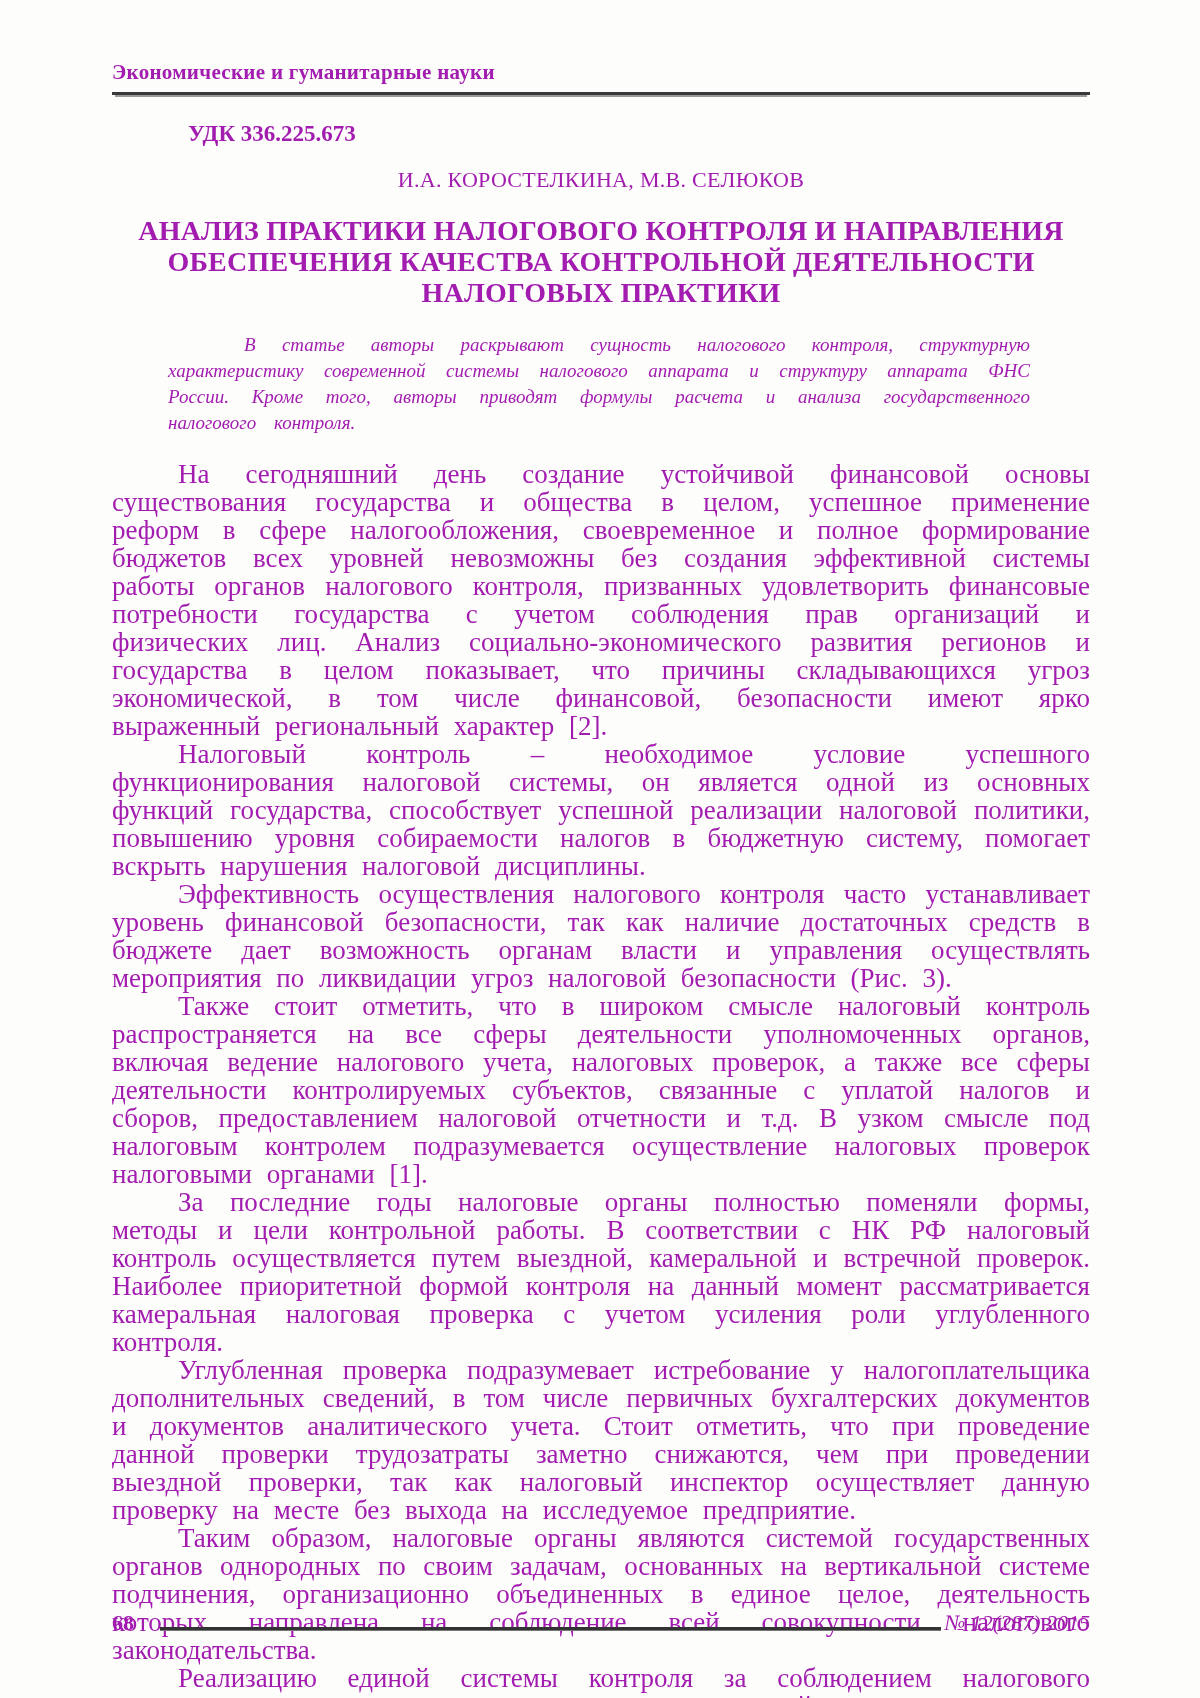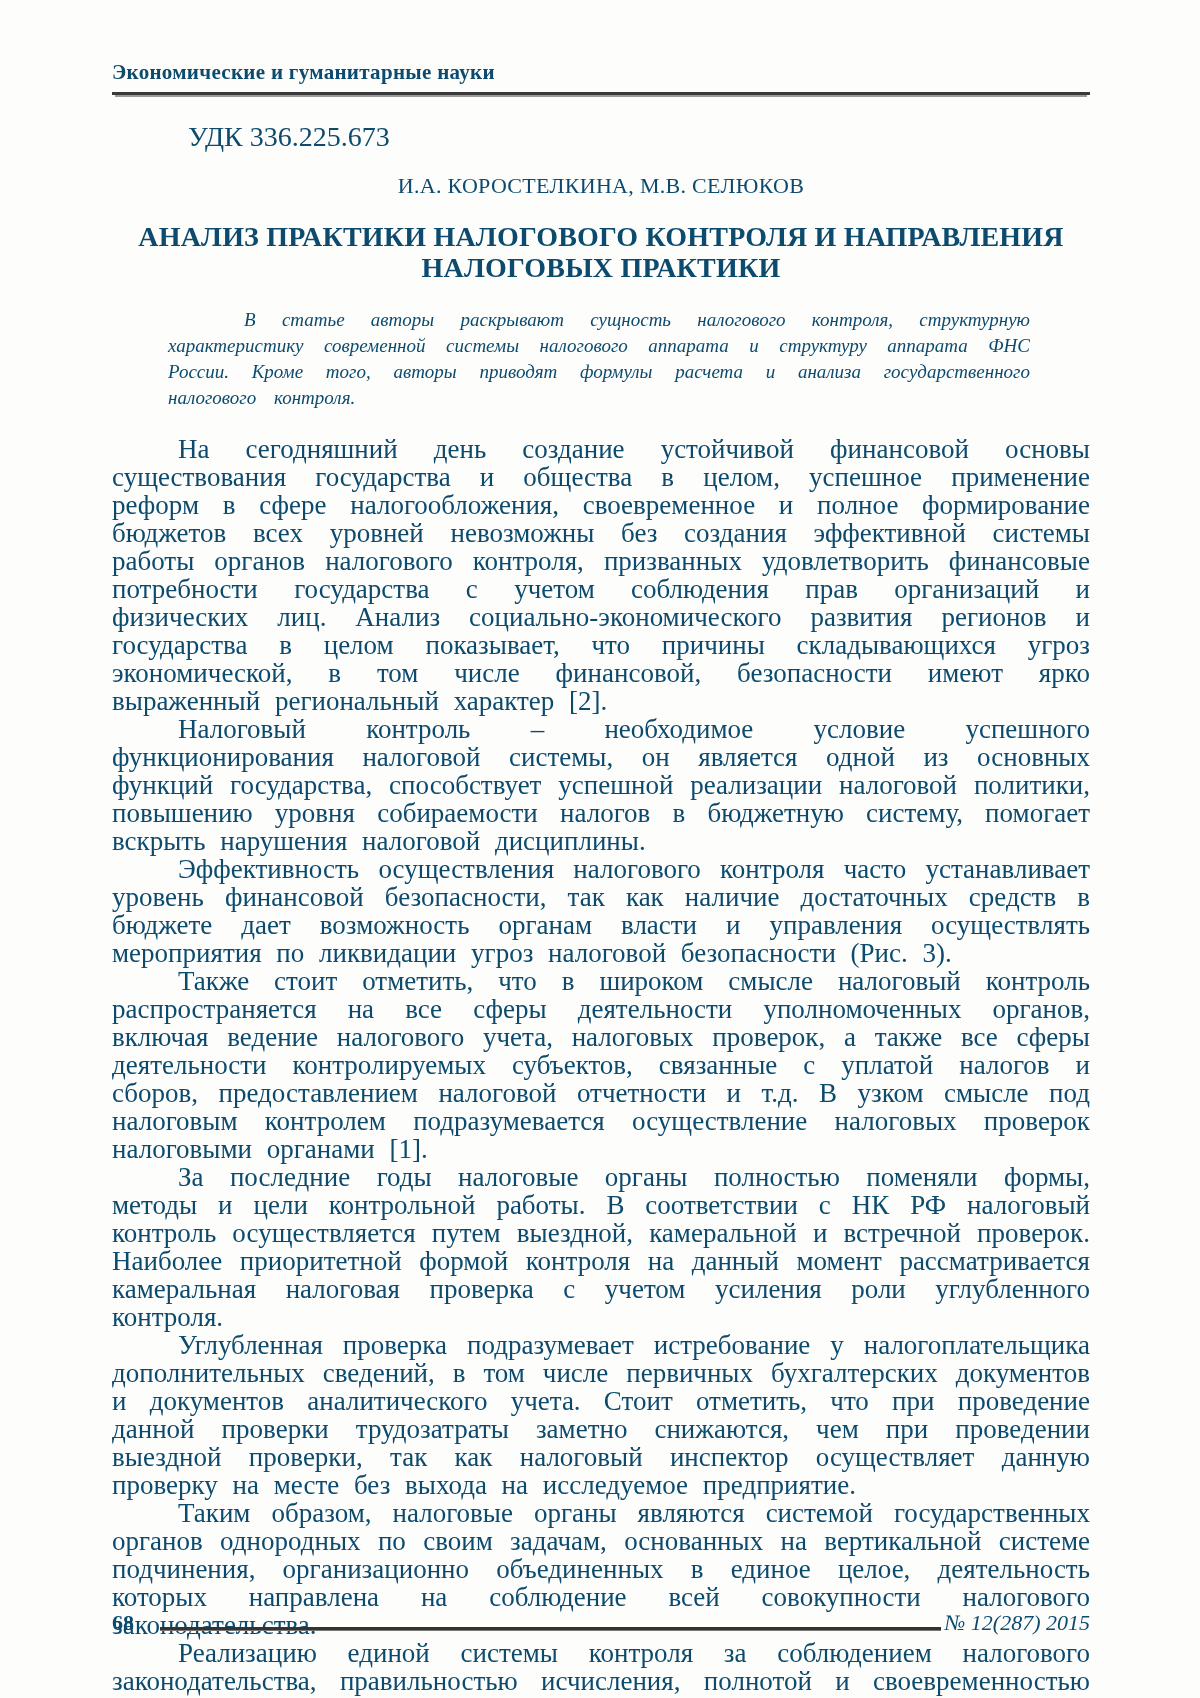--- a/index.html
+++ b/index.html
@@ -5,34 +5,35 @@
   html, body { margin: 0; padding: 0; background: #e8e8e8; }
   .page {
     position: relative;
     width: 1200px;
     height: 1698px;
     margin: 0 auto;
     background: #fdfdfc;
     box-sizing: border-box;
     padding: 60px 110px 0 112px;
     font-family: "Liberation Serif", "DejaVu Serif", serif;
-    color: #0c4a6e;
+    color: #a21caf;
     overflow: hidden;
   }
   .running-header {
     font-size: 21px;
     font-weight: bold;
     letter-spacing: 0.3px;
     padding-bottom: 7px;
     border-bottom: 3px solid #3a3a3a;
     box-shadow: 0 5px 0 -3px #9a9a9a;
   }
   .udc {
     margin: 26px 0 0 76px;
-    font-size: 28px;
+    font-size: 23px;
+    font-weight: bold;
   }
   .authors {
     margin-top: 20px;
     text-align: center;
     font-size: 22px;
     letter-spacing: 0.3px;
   }
   .article-title {
     margin-top: 22px;
     text-align: center;
@@ -98,20 +99,21 @@
 <div class="page">
 
   <div class="running-header">Экономические и гуманитарные науки</div>
 
   <div class="udc">УДК 336.225.673</div>
 
   <div class="authors">И.А. КОРОСТЕЛКИНА, М.В. СЕЛЮКОВ</div>
 
   <div class="article-title">
     <div>АНАЛИЗ ПРАКТИКИ НАЛОГОВОГО КОНТРОЛЯ И НАПРАВЛЕНИЯ</div>
+    <div>ОБЕСПЕЧЕНИЯ КАЧЕСТВА КОНТРОЛЬНОЙ ДЕЯТЕЛЬНОСТИ</div>
     <div>НАЛОГОВЫХ ПРАКТИКИ</div>
   </div>
 
   <div class="abstract-block">
     <p class="abstract-text">В статье авторы раскрывают сущность налогового контроля, структурную характеристику современной системы налогового аппарата и структуру аппарата ФНС России. Кроме того, авторы приводят формулы расчета и анализа государственного налогового контроля.</p>
   </div>
 
   <div class="body-copy">
     <p>На сегодняшний день создание устойчивой финансовой основы существования государства и общества в целом, успешное применение реформ в сфере налогообложения, своевременное и полное формирование бюджетов всех уровней невозможны без создания эффективной системы работы органов налогового контроля, призванных удовлетворить финансовые потребности государства с учетом соблюдения прав организаций и физических лиц. Анализ социально-экономического развития регионов и государства в целом показывает, что причины складывающихся угроз экономической, в том числе финансовой, безопасности имеют ярко выраженный региональный характер [2].</p>
     <p>Налоговый контроль – необходимое условие успешного функционирования налоговой системы, он является одной из основных функций государства, способствует успешной реализации налоговой политики, повышению уровня собираемости налогов в бюджетную систему, помогает вскрыть нарушения налоговой дисциплины.</p>

